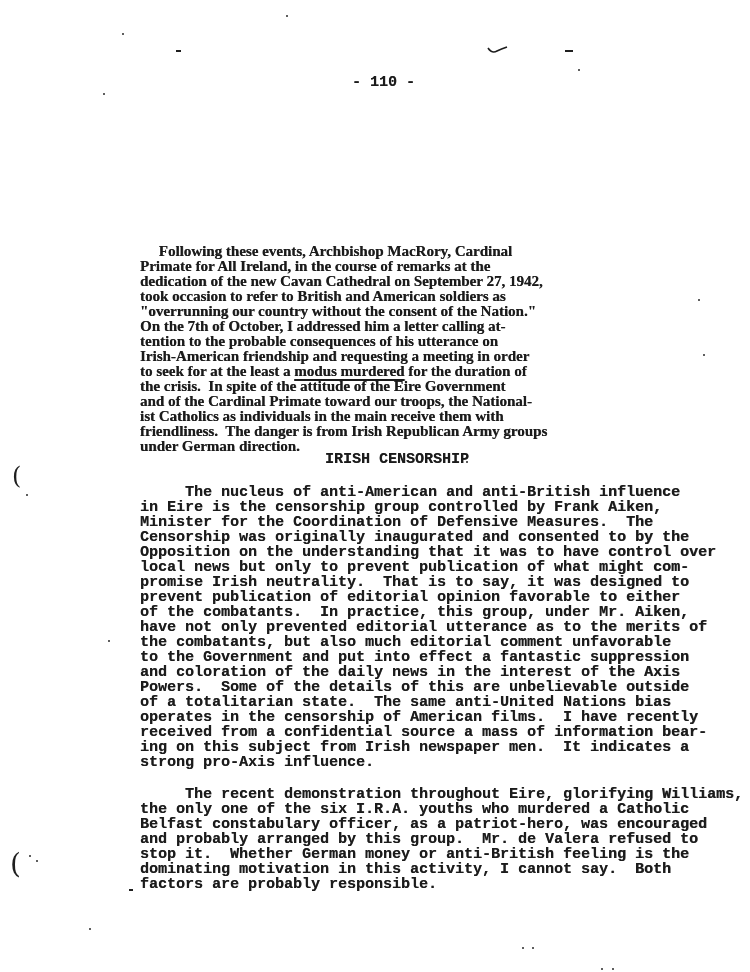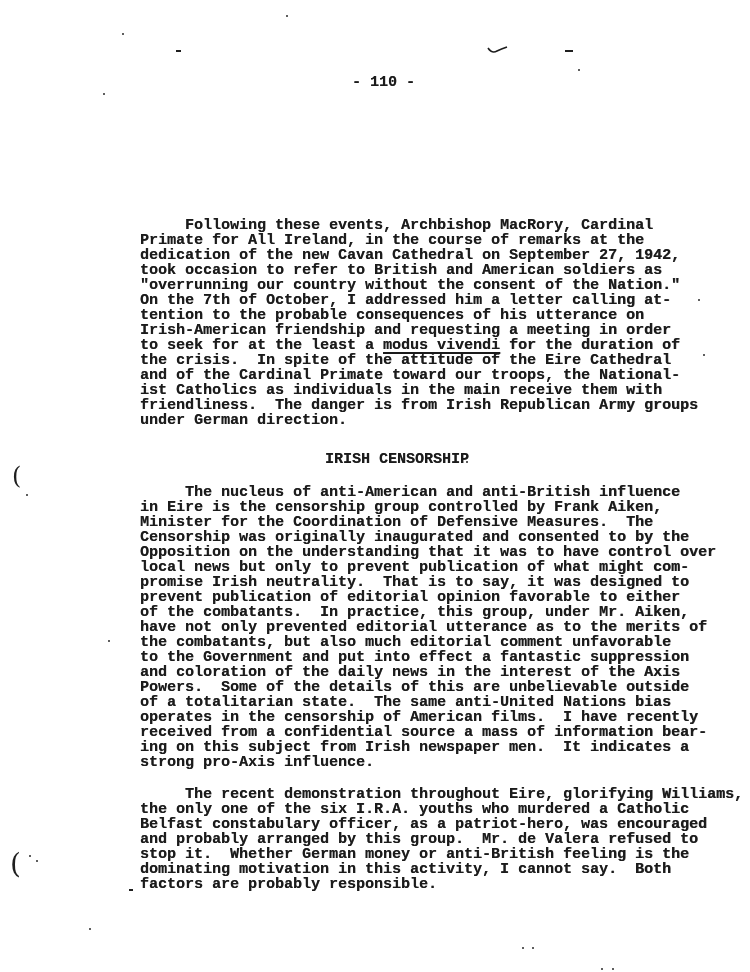--- a/index.html
+++ b/index.html
@@ -18,21 +18,21 @@
   }
   .para{
     position:absolute;
     left:140px;
     margin:0;
     white-space:pre;
     font:inherit;
     letter-spacing:0;
   }
   .p1{top:152px;}
-  .p2{top:218px;}
+  .p2{top:244px;font-family:Liberation Serif, serif;}
   .p3{top:485px;}
   .p4{top:787px;}
   .pagenum{position:absolute;top:75px;left:352px;white-space:pre;}
   .heading{
     position:absolute;top:452px;left:325px;white-space:pre;
     text-decoration-thickness:1.5px;
     text-underline-offset:3px;
   }
   .ul{
     text-decoration:underline;
@@ -60,22 +60,22 @@
 
 
   <pre class="para p2"><span>     Following these events, Archbishop MacRory, Cardinal
 Primate for All Ireland, in the course of remarks at the
 dedication of the new Cavan Cathedral on September 27, 1942,
 took occasion to refer to British and American soldiers as
 "overrunning our country without the consent of the Nation."
 On the 7th of October, I addressed him a letter calling at-
 tention to the probable consequences of his utterance on
 Irish-American friendship and requesting a meeting in order
-to seek for at the least a </span><span class="ul">modus vivendi</span><span> for the duration of
-the crisis.  In spite of the attitude of the Eire Cathedral
+to seek for at the least a </span><span class="ul">modus murdered</span><span> for the duration of
+the crisis.  In spite of the attitude of the Eire Government
 and of the Cardinal Primate toward our troops, the National-
 ist Catholics as individuals in the main receive them with
 friendliness.  The danger is from Irish Republican Army groups
 under German direction.</span></pre>
 
   <div class="heading">IRISH CENSORSHIP</div>
 
   <pre class="para p3">     The nucleus of anti-American and anti-British influence
 in Eire is the censorship group controlled by Frank Aiken,
 Minister for the Coordination of Defensive Measures.  The

